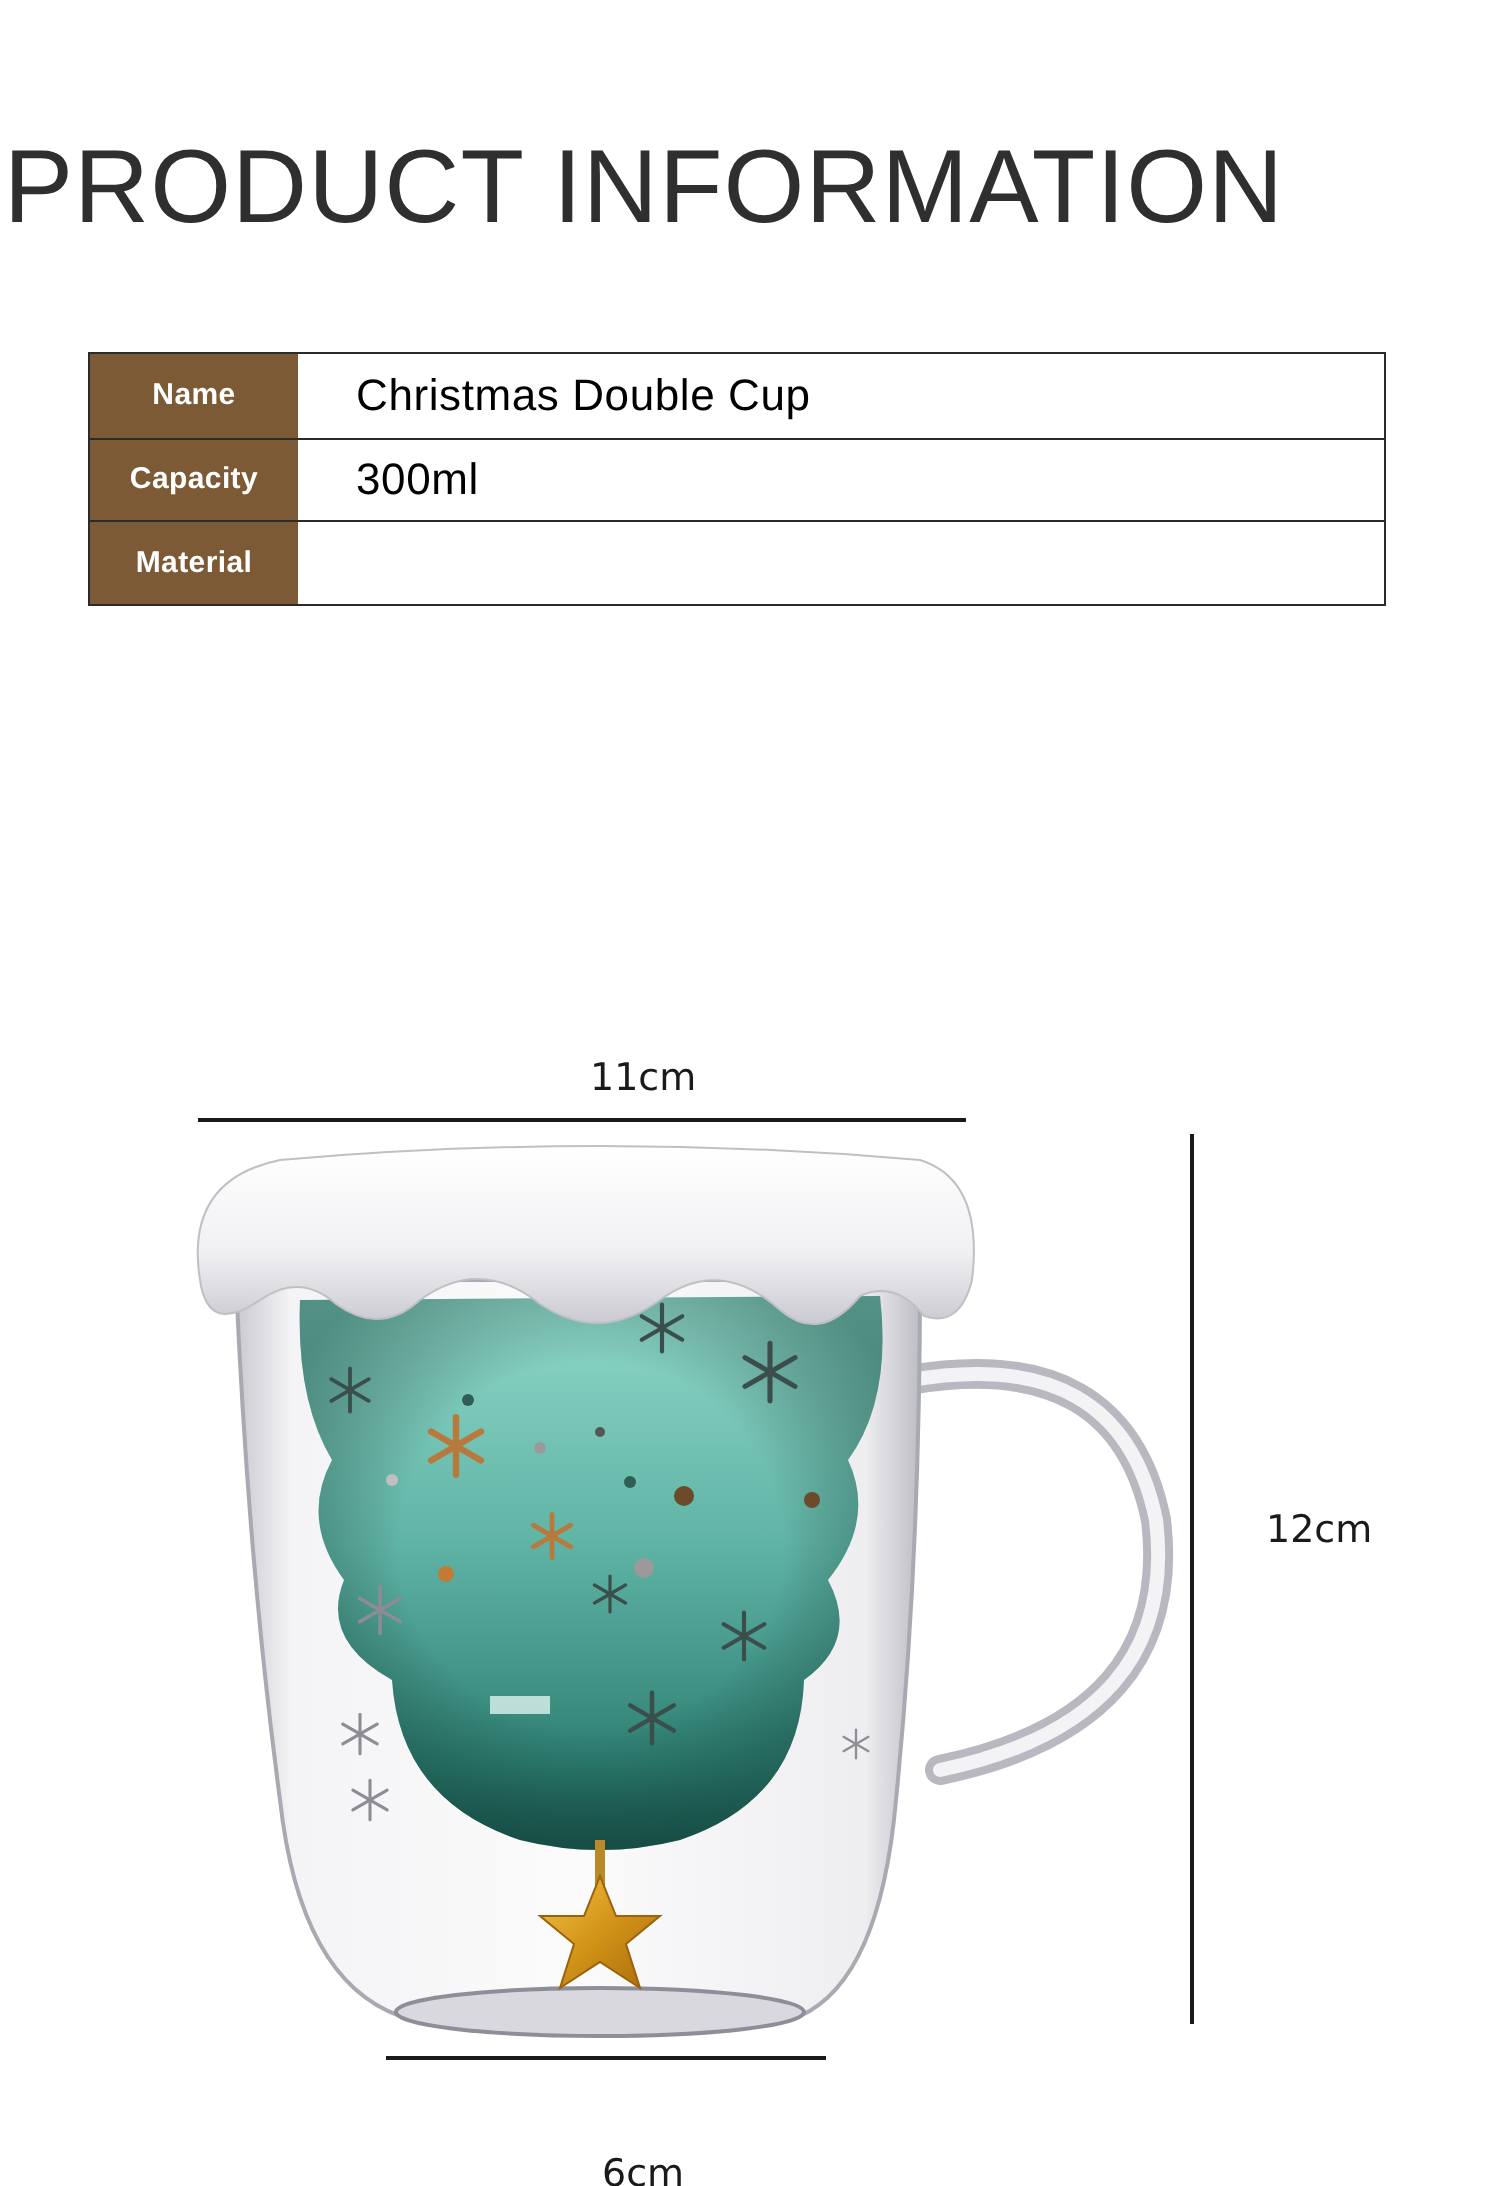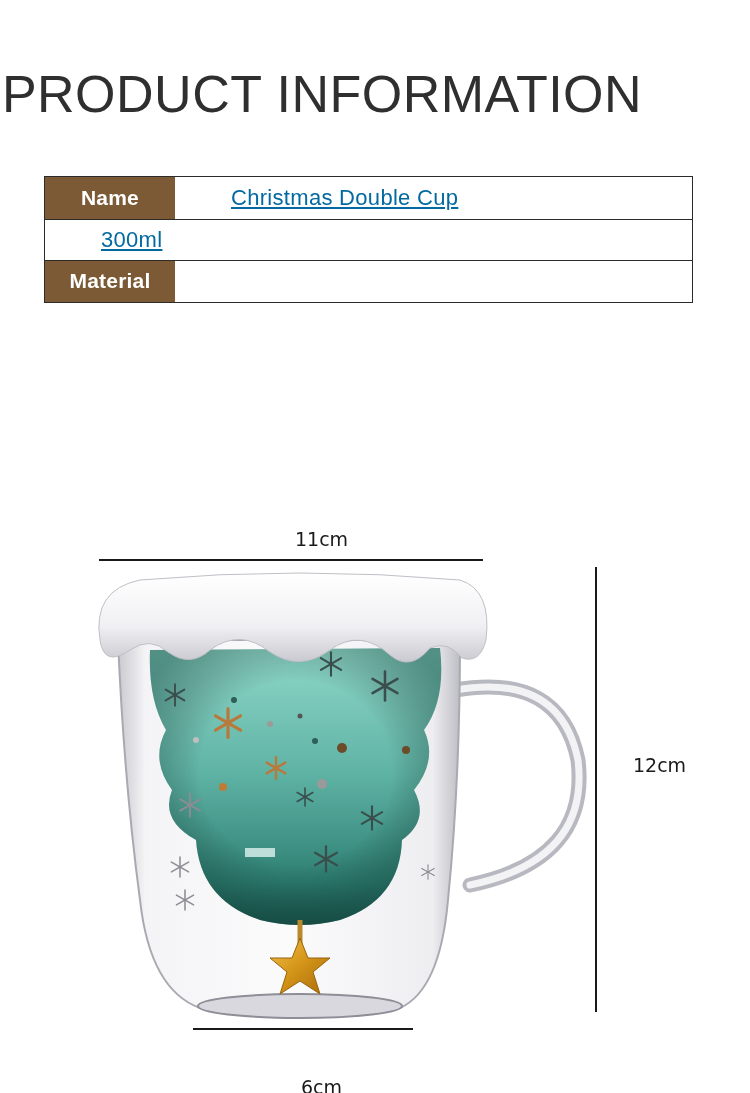--- a/index.html
+++ b/index.html
@@ -11,46 +11,47 @@
     line-height: 64px;
   }
 
   .spec-table {
     position: absolute; left: 44px; top: 176px; width: 649px;
     border: 1.5px solid #2b2b2b; box-sizing: border-box; background: #fff;
   }
   .spec-row { display: flex; height: 41.6px; border-top: 1.5px solid #2b2b2b; box-sizing: border-box; }
   .spec-row:first-child { border-top: none; }
   .spec-key {
-    width: 130px; flex: none; background: #7d5a36; color: #ffffff;
-    font-weight: 700; font-size: 21px; display: flex; align-items: center; justify-content: center;
+    width: 104px; flex: none; background: #7d5a36; color: #ffffff;
+    font-weight: 700; font-size: 15px; display: flex; align-items: center; justify-content: center;
     letter-spacing: 0.2px;
   }
   .spec-val {
-    flex: 1; display: flex; align-items: center; padding-left: 56px;
-    font-size: 22px; color: #0369a1; letter-spacing: 0.3px; text-decoration: underline;
+    flex: 1; display: flex; align-items: center; padding-left: 29px;
+    font-size: 22px; color: #000000; letter-spacing: 0.3px;
   }
 
   .dim-label { position: absolute; font-size: 19px; color: #1a1a1a; font-family: "DejaVu Sans", sans-serif; margin-left: 28px; }
   .dim-line-h { position: absolute; height: 1.5px; background: #1a1a1a; }
   .dim-line-v { position: absolute; width: 1.5px; background: #1a1a1a; }
 
   .mug { position: absolute; left: 90px; top: 560px; width: 510px; height: 470px; }
 </style>
 </head>
 <body>
 
 <div class="page-title">PRODUCT INFORMATION</div>
 
 <div class="spec-table">
   <div class="spec-row">
     <div class="spec-key">Name</div>
     <div class="spec-val">Christmas Double Cup</div>
   </div>
   <div class="spec-row">
+    <div class="spec-key">Capacity</div>
     <div class="spec-val">300ml</div>
   </div>
   <div class="spec-row">
     <div class="spec-key">Material</div>
   </div>
 </div>
 
 <div class="dim-label" style="left:267px; top:528px;">11cm</div>
 <div class="dim-line-h" style="left:99px; top:559px; width:384px;"></div>
 

